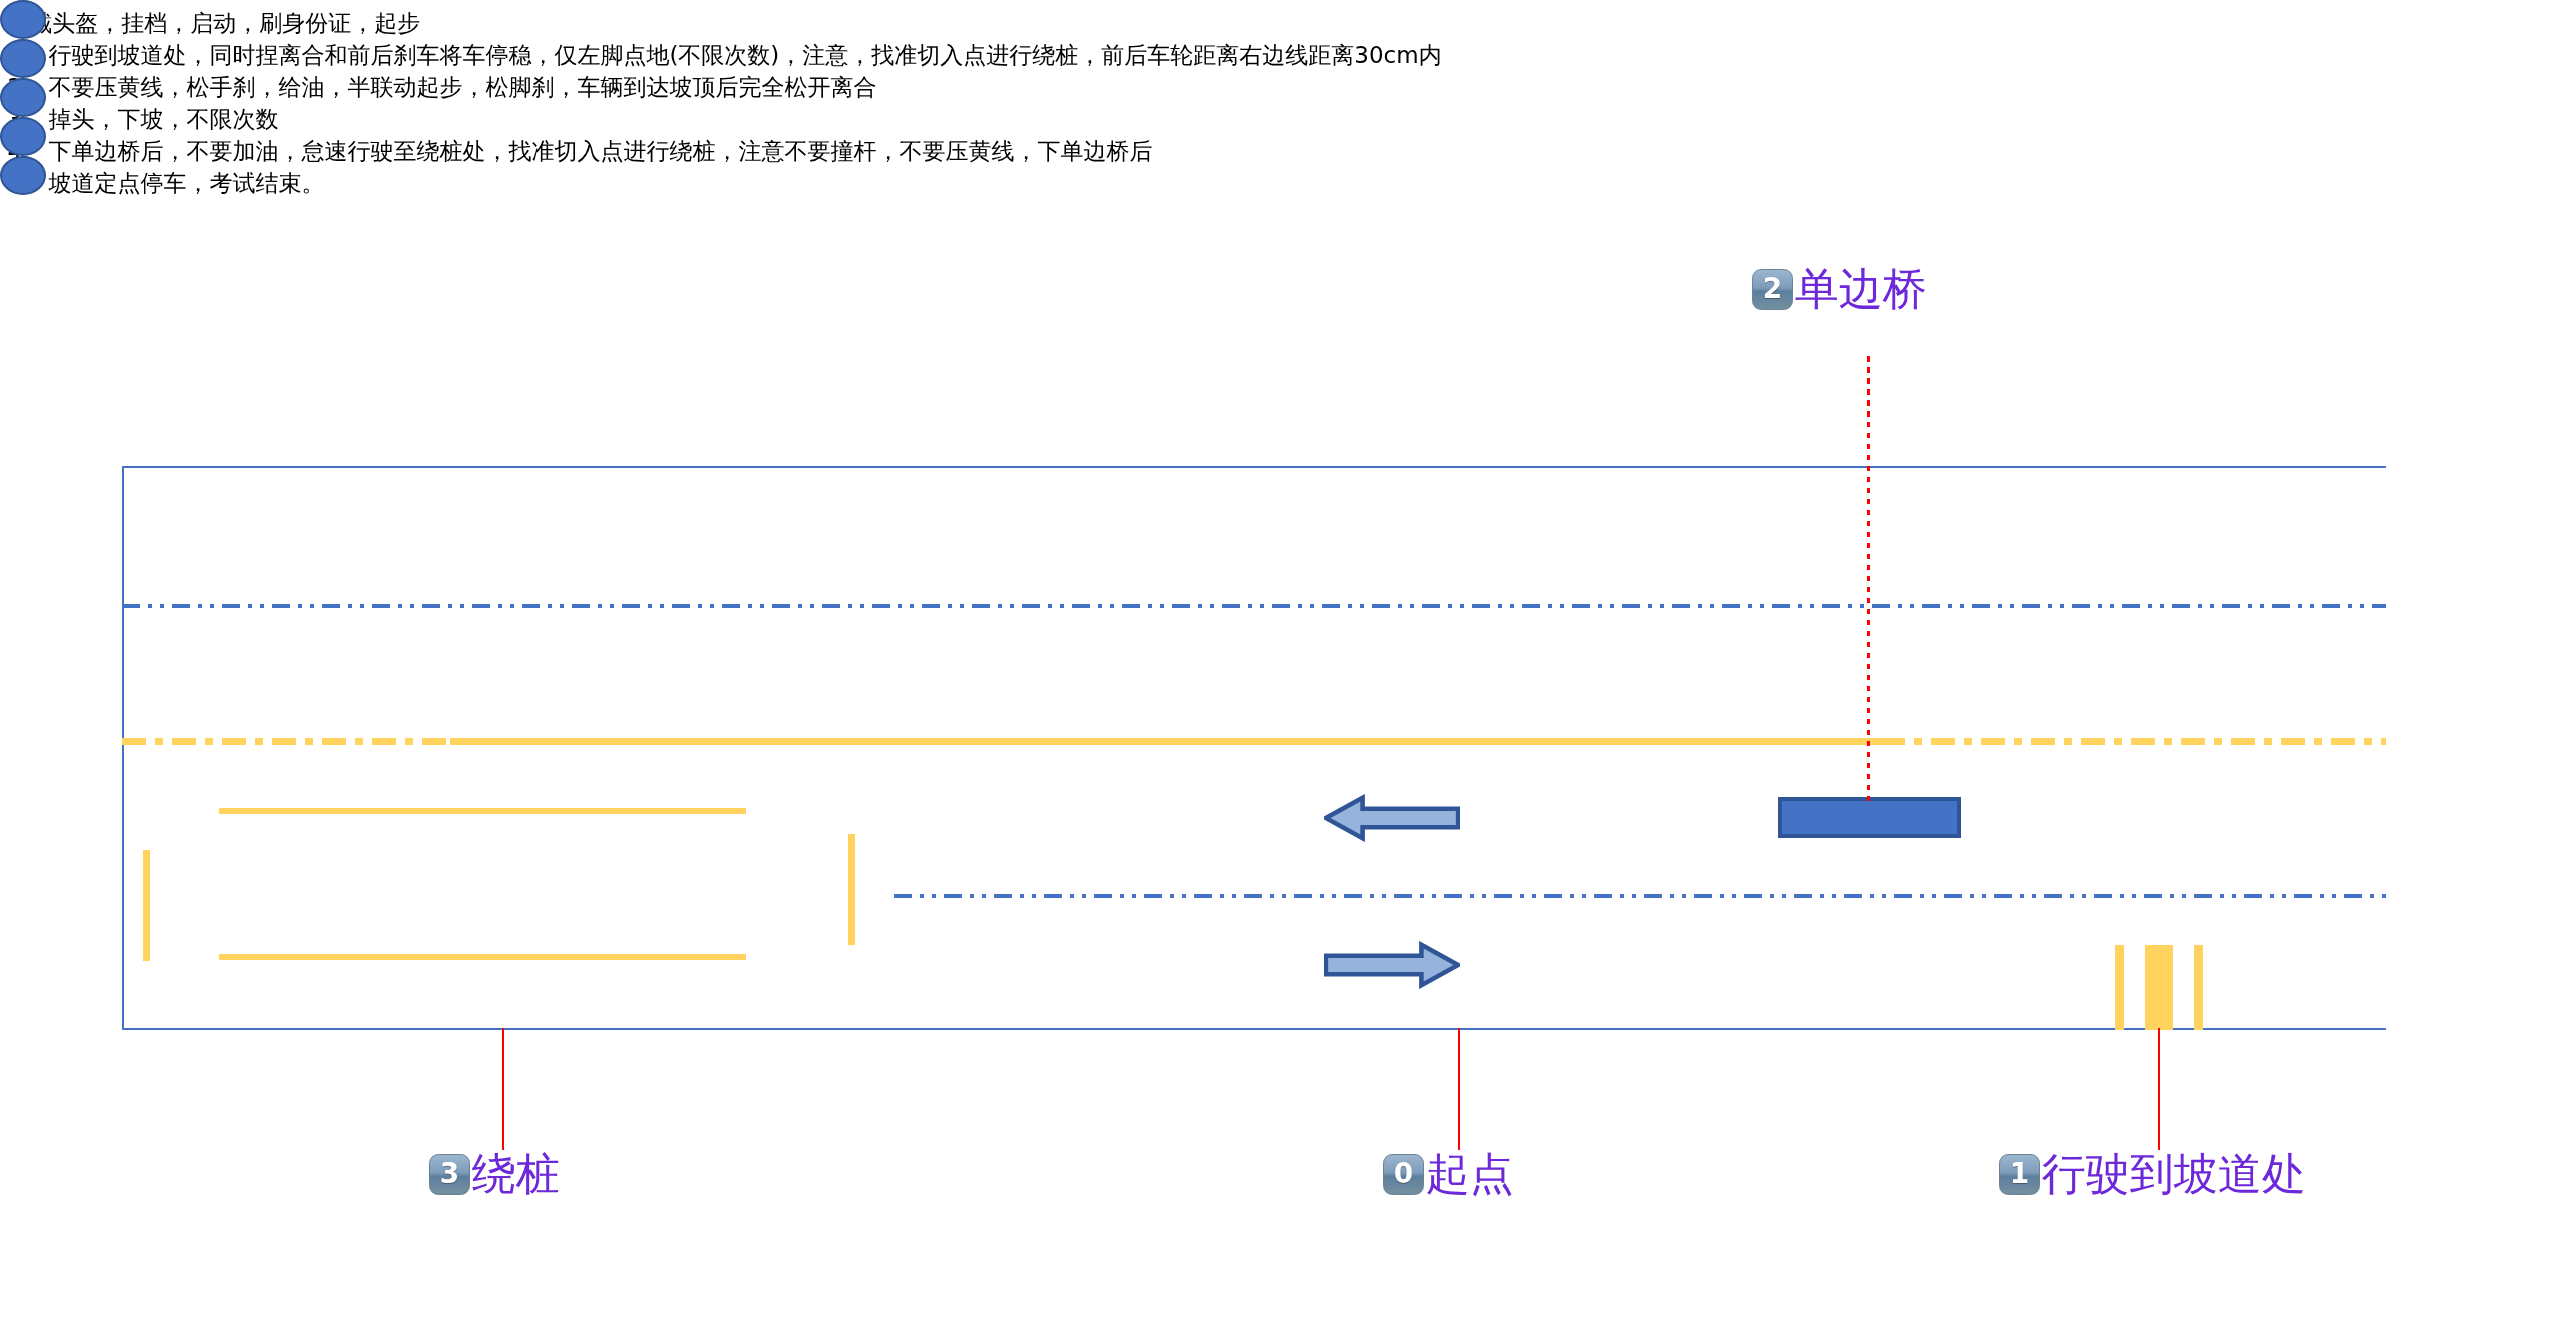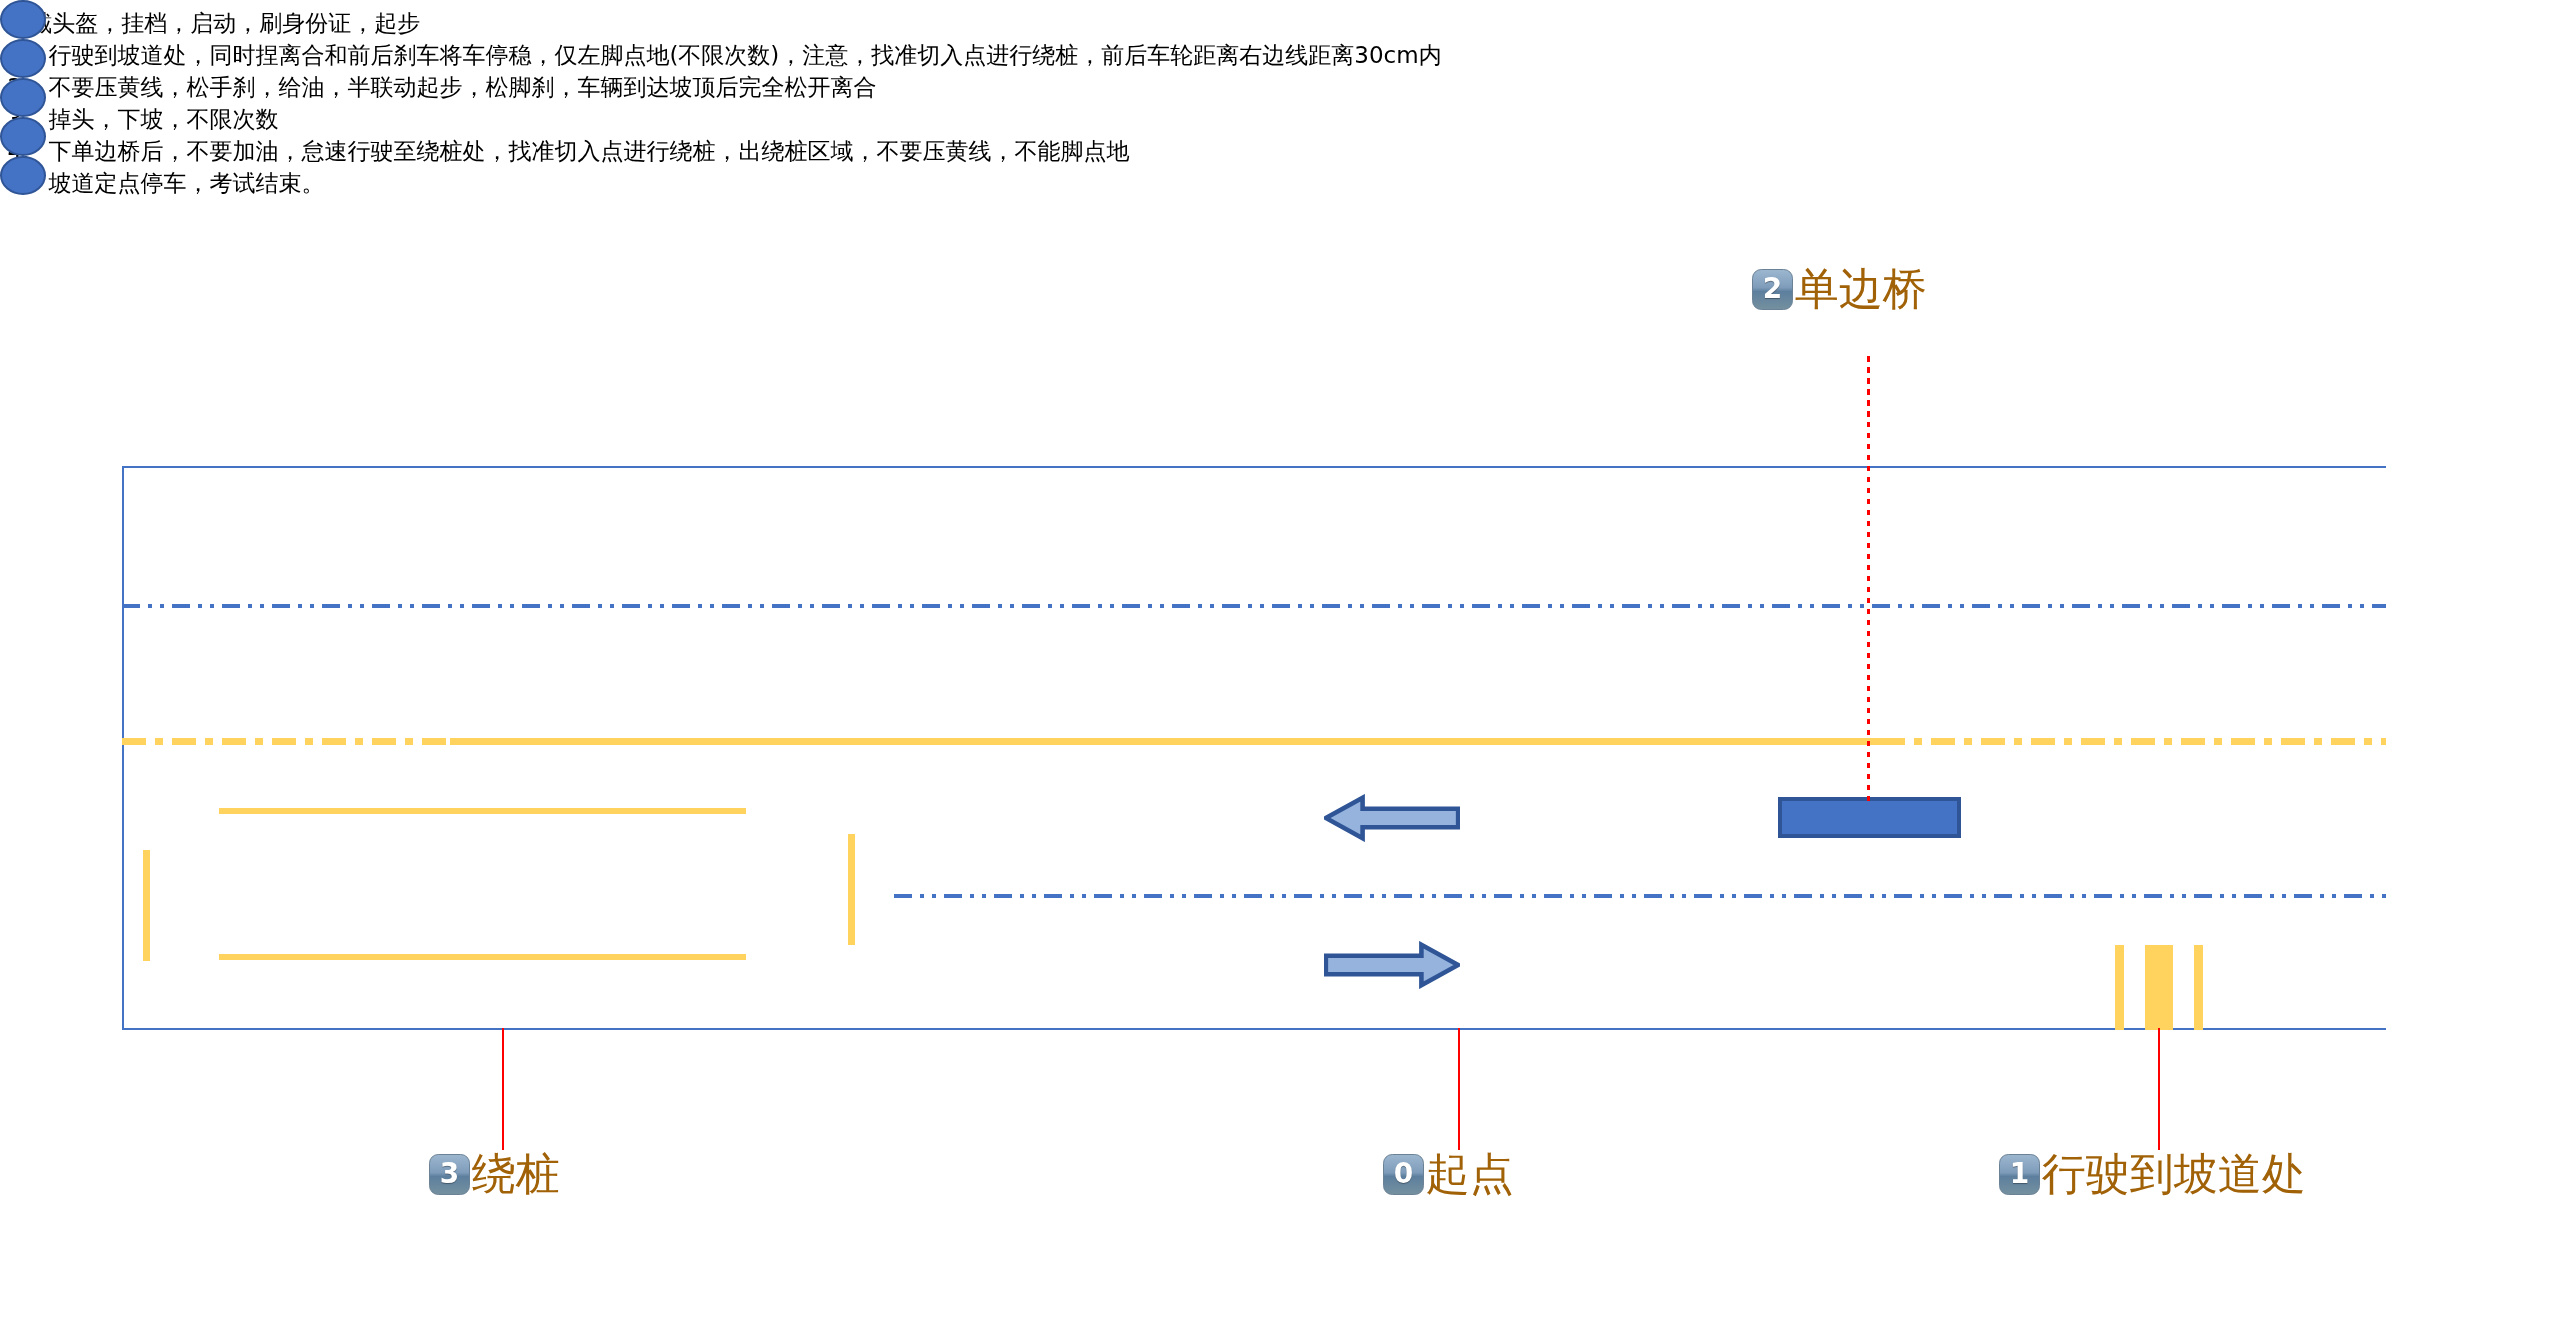--- a/index.html
+++ b/index.html
@@ -206,39 +206,39 @@
     font-size: 28px;
     font-weight: bold;
     line-height: 1;
     box-sizing: border-box;
     text-shadow: 0 0.9px 0.9px rgba(0,0,0,0.35);
     margin-right: 1.8px;
     flex: 0 0 auto;
   }
   .callout-text {
     font-size: 44px;
-    color: #a16207;
+    color: #6d28d9;
     line-height: 1;
     font-family: "DejaVu Sans", "Liberation Sans", sans-serif;
   }
 
   .callout.bridge-label { left: 1752px; top: 267px; }
   .callout.slalom-label { left: 429px; top: 1152px; }
   .callout.start-label  { left: 1383px; top: 1152px; }
   .callout.park-label   { left: 1999px; top: 1152px; }
 </style>
 </head>
 <body>
 
 <div id="instructions">
     <div class="instr-line"><span class="num">0.</span><span class="txt">戴头盔，挂档，启动，刷身份证，起步</span></div>
     <div class="instr-line indented"><span class="num">1.</span><span class="txt">行驶到坡道处，同时捏离合和前后刹车将车停稳，仅左脚点地(不限次数)，注意，找准切入点进行绕桩，前后车轮距离右边线距离30cm内</span></div>
     <div class="instr-line indented"><span class="num">2.</span><span class="txt">不要压黄线，松手刹，给油，半联动起步，松脚刹，车辆到达坡顶后完全松开离合</span></div>
     <div class="instr-line indented"><span class="num">3.</span><span class="txt">掉头，下坡，不限次数</span></div>
-    <div class="instr-line indented"><span class="num">4.</span><span class="txt">下单边桥后，不要加油，怠速行驶至绕桩处，找准切入点进行绕桩，出绕桩区域，不要压黄线，不能脚点地</span></div>
+    <div class="instr-line indented"><span class="num">4.</span><span class="txt">下单边桥后，不要加油，怠速行驶至绕桩处，找准切入点进行绕桩，注意不要撞杆，不要压黄线，下单边桥后</span></div>
     <div class="instr-line indented"><span class="num">5.</span><span class="txt">坡道定点停车，考试结束。</span></div>
   </div>
 
 <div id="diagram">
 
   <div class="road-edge top"></div>
   <div class="road-edge bottom"></div>
   <div class="road-edge-left"></div>
 
   <div class="lane-blue upper"></div>

